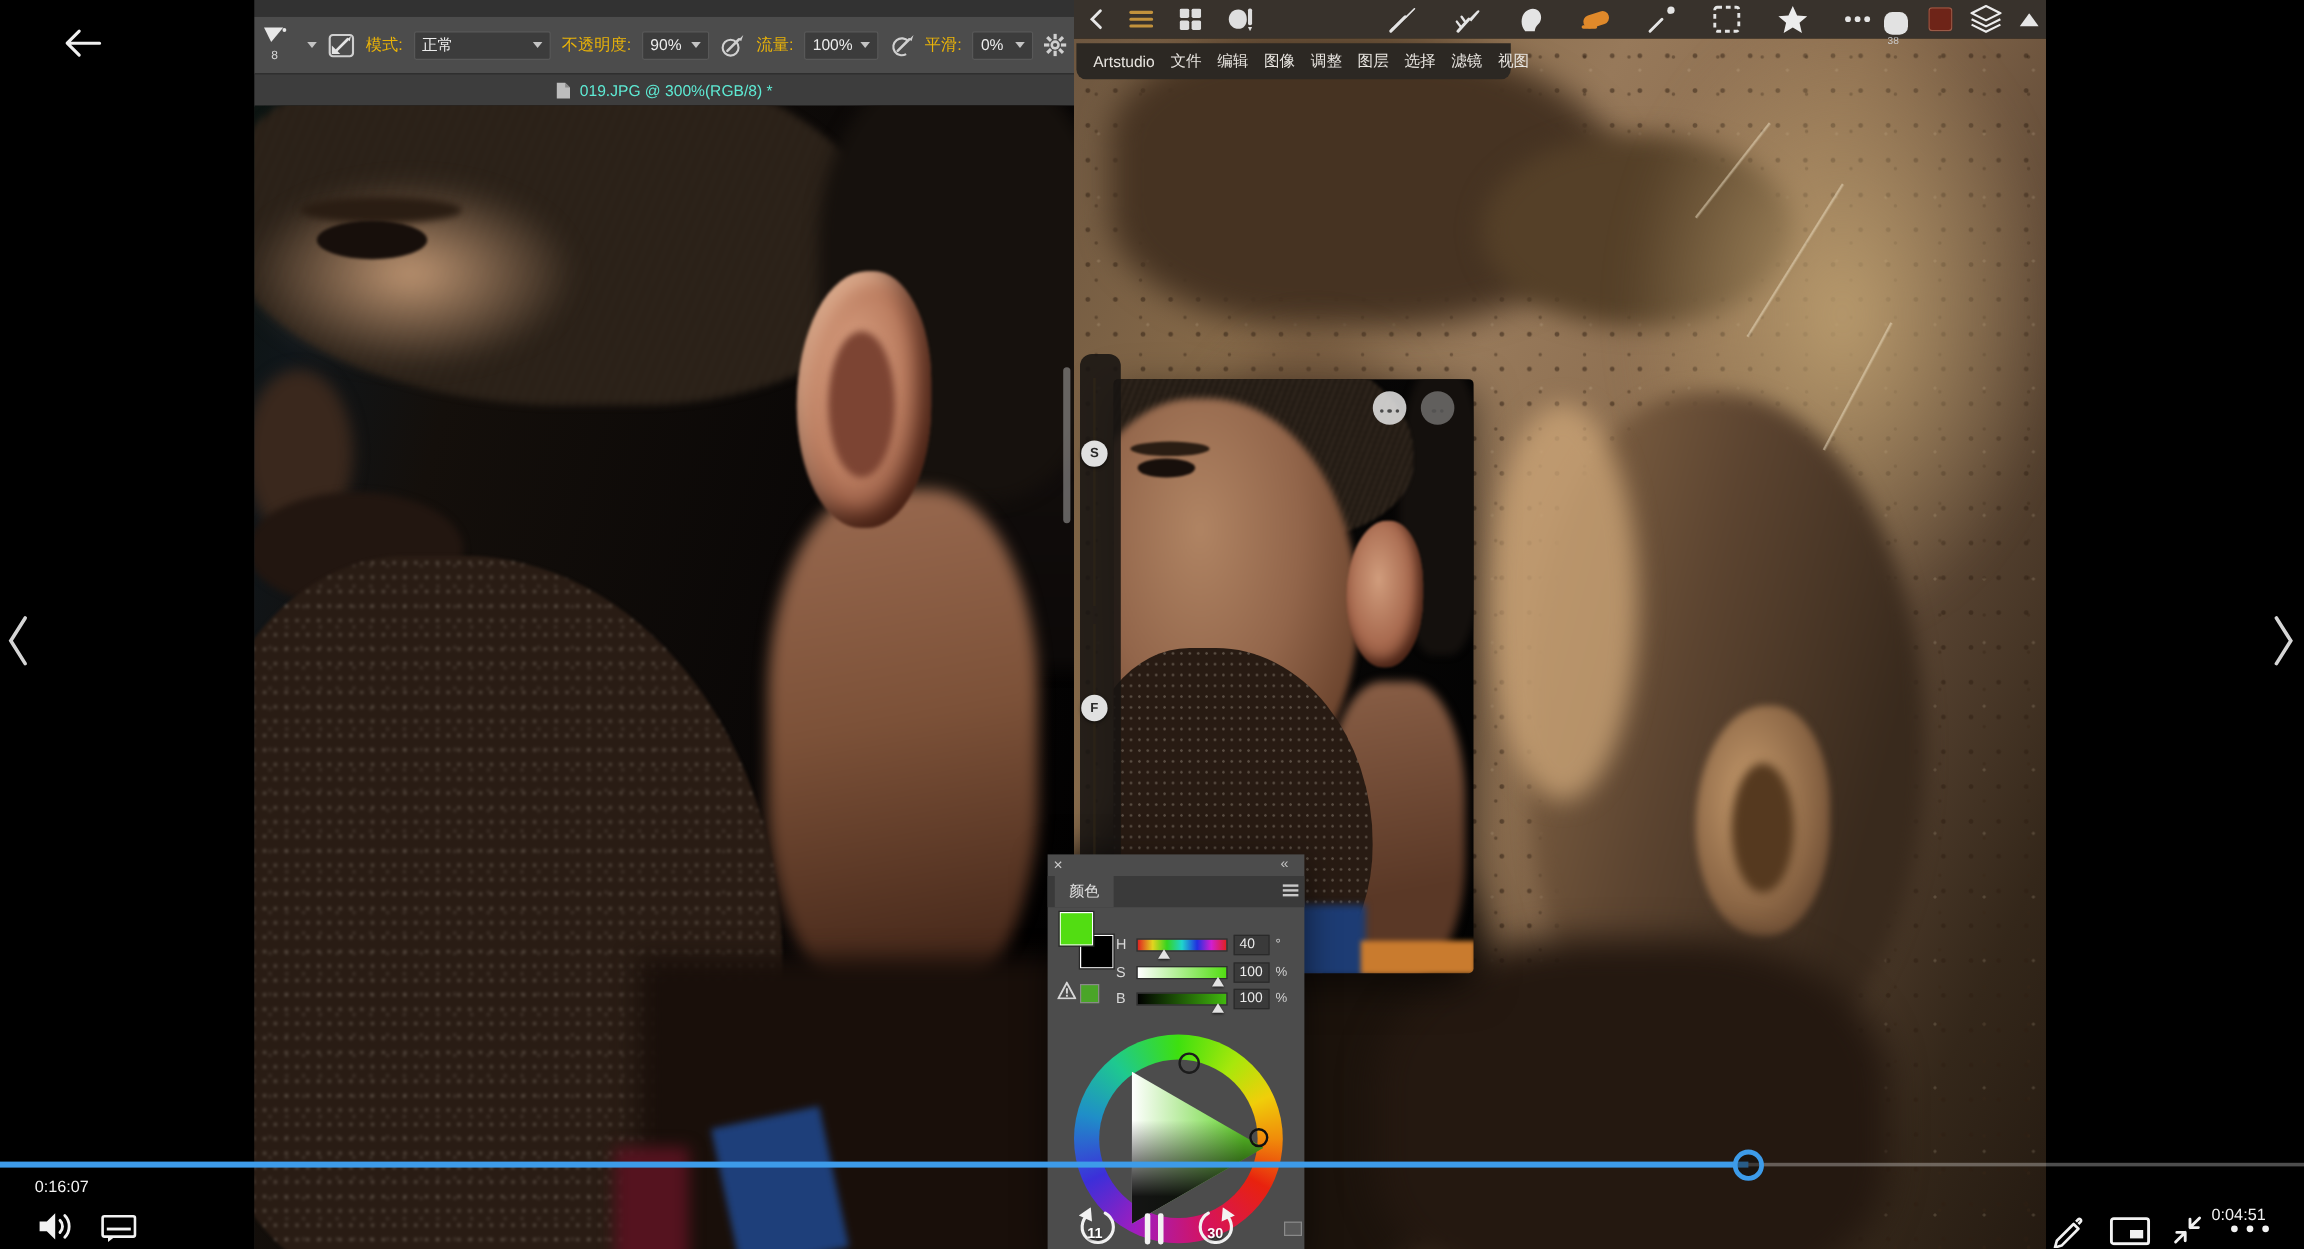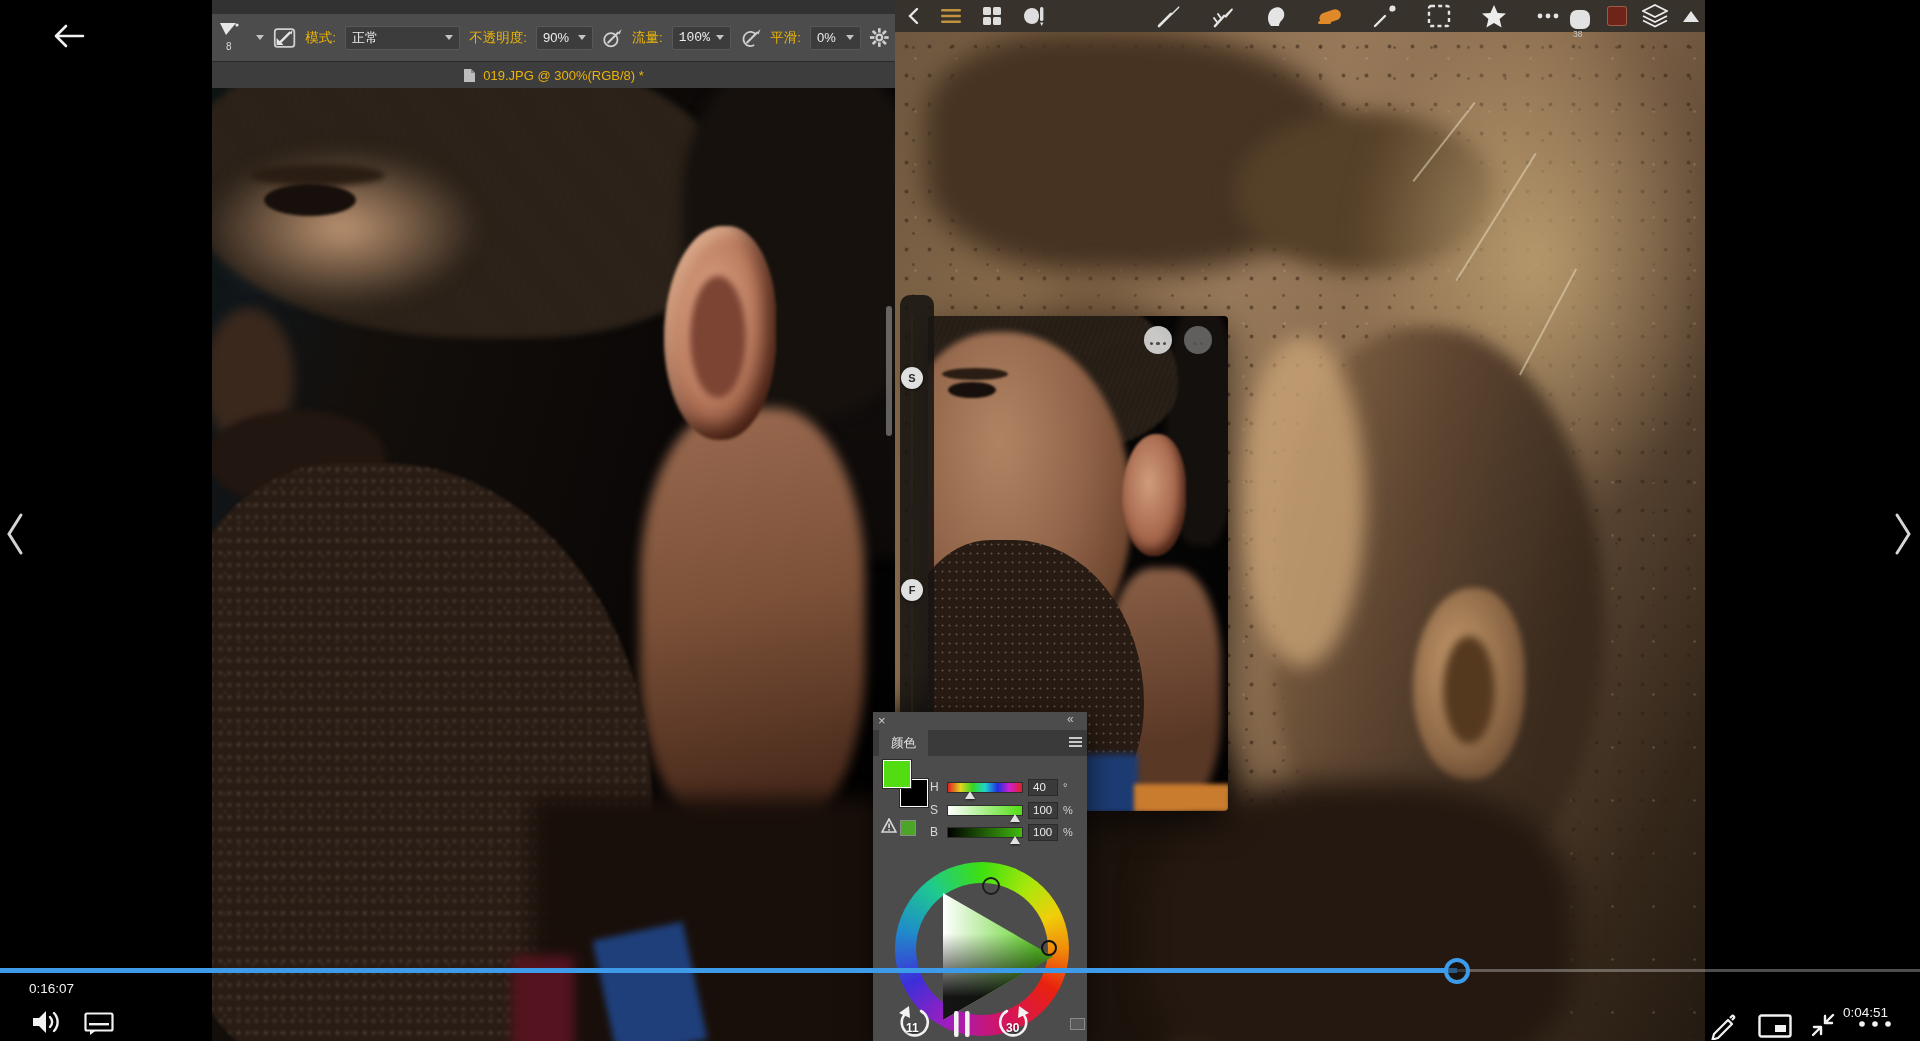--- a/index.html
+++ b/index.html
@@ -35,21 +35,21 @@
   .opt-field{height:24px;background:#3c3c3c;border:1px solid #585858;border-radius:2px;
              display:flex;align-items:center;justify-content:space-between;padding:0 6px;box-sizing:border-box;}
   .opt-val{color:#ececec;font-size:13px;}
   .dd-tri{width:0;height:0;border-left:4px solid transparent;border-right:4px solid transparent;
           border-top:5px solid #c4c4c4;margin-left:6px;}
   .brush-preset{position:relative;width:26px;height:34px;}
   .brush-preset .num{position:absolute;left:8px;top:20px;color:#d8d8d8;font-size:10px;}
 
   .ps-titlebar{left:0;top:62px;width:683px;height:26px;background:#3d3d3d;border-bottom:1px solid #252525;
                display:flex;align-items:center;justify-content:center;gap:7px;}
-  .ps-title{color:#eab308;font-size:13px;}
+  .ps-title{color:#5eead4;font-size:13px;}
 
   .ps-canvas{left:0;top:88px;width:683px;height:953px;overflow:hidden;
              background:linear-gradient(105deg,#0c1411 0%,#10161a 9%,#140f0b 24%,#070505 70%,#000 100%);}
   .blur1{filter:blur(1.5px);} .blur3{filter:blur(3px);} .blur6{filter:blur(6px);} .blur10{filter:blur(10px);}
   .ph-hair{left:-30px;top:-50px;width:560px;height:300px;border-radius:45% 60% 40% 55%;background:#241b13;
            background-image:repeating-linear-gradient(112deg,rgba(165,145,120,.22) 0 2px,transparent 2px 8px);}
   .ph-hair2{left:470px;top:-30px;width:240px;height:360px;background:#16110d;border-radius:40%;}
   .ph-face{left:-60px;top:30px;width:500px;height:660px;border-radius:45% 55% 50% 50%;
            background:radial-gradient(ellipse at 45% 32%,#b68а68 0%,#b08263 0%,#96684c 42%,#7a5038 68%,#54362a 100%);}
   .ph-light{left:-10px;top:60px;width:280px;height:160px;border-radius:50%;
@@ -219,21 +219,21 @@
       <div class="opt-field" style="width:62px;">
         <span class="opt-val">90%</span>
         <span class="dd-tri"></span>
       </div>
       <svg width="24" height="24" viewBox="0 0 24 24">
         <circle cx="10" cy="14" r="7.5" fill="none" stroke="#d0d0d0" stroke-width="2"></circle>
         <path d="M7 17 L18 6" stroke="#d0d0d0" stroke-width="2.4" stroke-linecap="round"></path>
         <polygon points="18,6 22,2 20,8" fill="#d0d0d0"></polygon>
       </svg>
       <span class="opt-label">流量:</span>
-      <div class="opt-field" style="width:64px;font-family:Liberation Mono, monospace;">
+      <div class="opt-field" style="width:64px;">
         <span class="opt-val">100%</span>
         <span class="dd-tri"></span>
       </div>
       <svg width="24" height="24" viewBox="0 0 24 24">
         <path d="M16 20 A 8 8 0 1 1 18 8" fill="none" stroke="#d0d0d0" stroke-width="2"></path>
         <path d="M8 17 L19 6" stroke="#d0d0d0" stroke-width="2.4" stroke-linecap="round"></path>
         <polygon points="19,6 23,2 21,8" fill="#d0d0d0"></polygon>
       </svg>
       <span class="opt-label">平滑:</span>
       <div class="opt-field" style="width:56px;">
@@ -432,20 +432,31 @@
           <polygon points="13,1 25,7 13,13 1,7" fill="none" stroke="#ececec" stroke-width="1.8"></polygon>
           <polyline points="1,12 13,18 25,12" fill="none" stroke="#ececec" stroke-width="1.8"></polyline>
           <polyline points="1,16.5 13,22.5 25,16.5" fill="none" stroke="#ececec" stroke-width="1.8"></polyline>
         </svg>
         <svg class="tool" width="16" height="11" viewBox="0 0 16 11">
           <polygon points="8,0 16,11 0,11" fill="#e6e6e6"></polygon>
         </svg>
       </div>
     </div>
 
+    <div class="abs as-menubar">
+      <span class="as-menu-item">Artstudio</span>
+      <span class="as-menu-item">文件</span>
+      <span class="as-menu-item">编辑</span>
+      <span class="as-menu-item">图像</span>
+      <span class="as-menu-item">调整</span>
+      <span class="as-menu-item">图层</span>
+      <span class="as-menu-item">选择</span>
+      <span class="as-menu-item">滤镜</span>
+      <span class="as-menu-item">视图</span>
+    </div>
 
     <div class="abs as-sidebar"></div>
     <div class="abs sl-track" style="top:315px;height:190px;"></div>
     <div class="abs sl-knob" style="top:367px;">S</div>
     <div class="abs sl-track" style="top:520px;height:235px;"></div>
     <div class="abs sl-knob" style="top:579px;">F</div>
     <svg class="abs" style="left:12px;top:772px;z-index:17;" width="20" height="18" viewBox="0 0 20 18">
       <rect x="0" y="4" width="20" height="1.8" fill="#cccccc"></rect>
         <circle cx="13" cy="5" r="2.6" fill="#cccccc"></circle>
       <rect x="0" y="12" width="20" height="1.8" fill="#cccccc"></rect>

